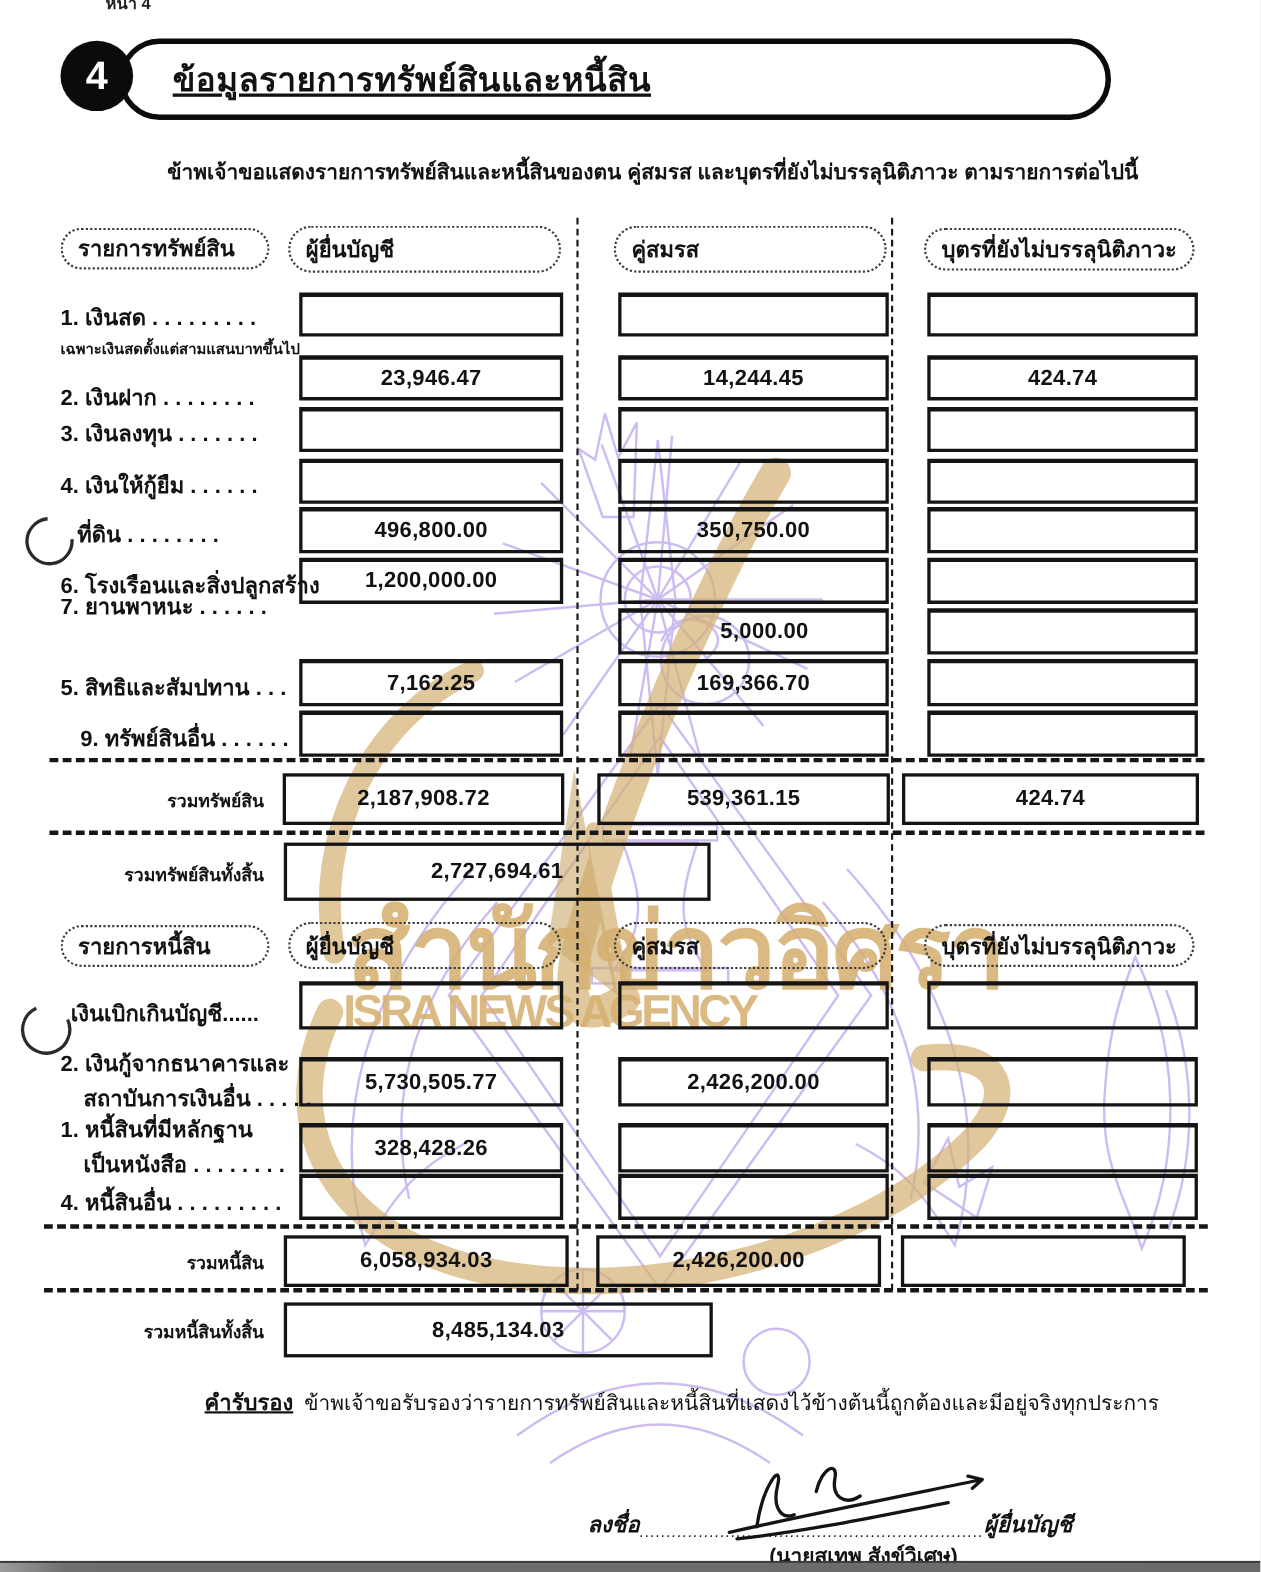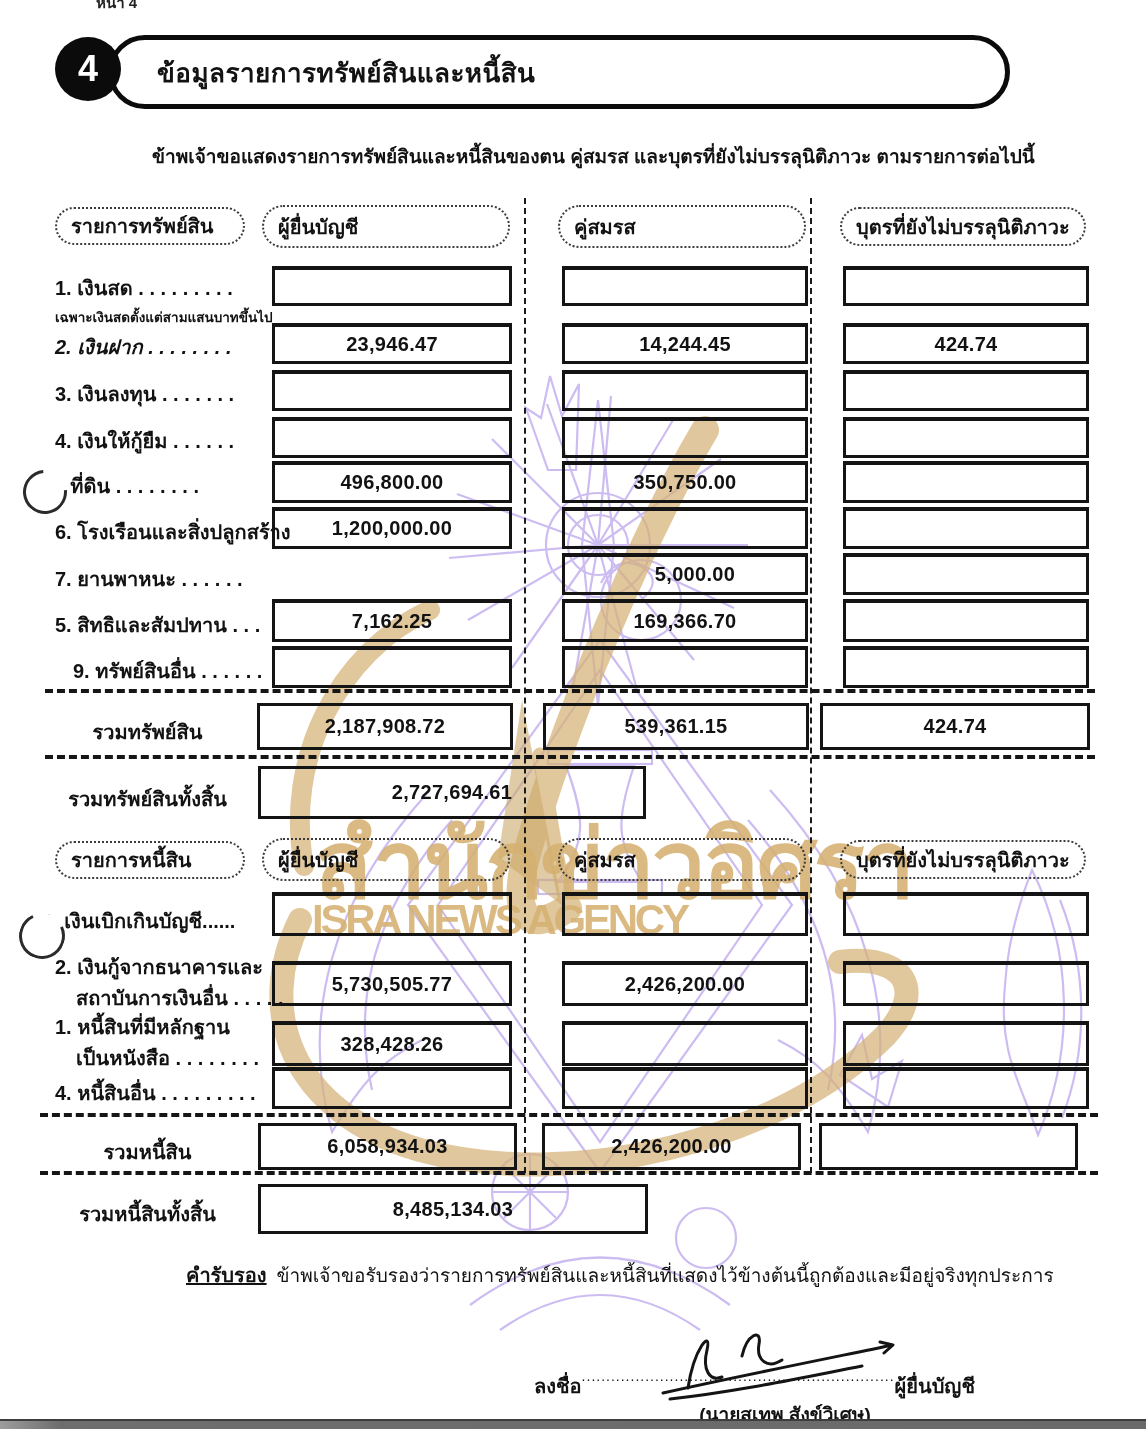--- a/index.html
+++ b/index.html
@@ -8,53 +8,53 @@
     background:#ffffff;overflow:hidden;
     font-family:"Liberation Sans","DejaVu Sans",sans-serif;color:#121212;
   }
   
   .corner-note{position:absolute;left:96px;top:-9px;font-size:15px;font-weight:bold;color:#222;}
   .banner{
     position:absolute;left:108px;top:35px;width:892px;height:64px;
     border:5px solid #0b0b0b;border-radius:40px;background:#fff;
     display:flex;align-items:center;z-index:2;
   }
-  .banner-title{font-size:26px;font-weight:bold;padding-left:44px;letter-spacing:0.5px;}
+  .banner-title{font-size:30px;font-weight:bold;padding-left:44px;letter-spacing:0.5px;text-decoration:underline;}
   .num-circle{
     position:absolute;left:55px;top:37px;width:66px;height:64px;border-radius:50%;
     background:#0b0b0b;color:#fff;display:flex;align-items:center;justify-content:center;
     font-size:36px;font-weight:bold;z-index:3;
   }
   .intro{position:absolute;left:152px;top:141px;font-size:19px;font-weight:700;z-index:2;}
   
   .pill{
     position:absolute;border:2px dotted #3c3c3c;border-radius:21px;background:transparent;
     font-size:20px;font-weight:bold;display:flex;align-items:center;padding-left:14px;
     box-sizing:border-box;z-index:2;
   }
   
   .box{
     position:absolute;border:3px solid #141414;border-top-width:4px;background:transparent;
     display:flex;align-items:center;justify-content:center;box-sizing:border-box;z-index:2;
   }
   .box span{font-size:20px;font-weight:600;letter-spacing:0.3px;}
   .rlabel{position:absolute;font-size:20px;font-weight:bold;z-index:2;white-space:nowrap;}
   .rlabel.small{font-size:13.5px;}
-  .tlabel{position:absolute;font-size:20px;font-weight:bold;text-align:center;z-index:2;}
+  .tlabel{position:absolute;font-size:16px;font-weight:bold;text-align:right;z-index:2;}
   .vdash{position:absolute;border-left:2.5px dashed #1a1a1a;width:0;z-index:2;}
   .hdash{position:absolute;border-top:4px dashed #161616;height:0;z-index:2;}
   
   .punch{
     position:absolute;border:3px solid #2b2b2b;border-top-color:transparent;border-radius:50%;
     background:#fff;z-index:4;
   }
   
   .cert{position:absolute;left:186px;top:1259px;font-size:19px;z-index:2;}
   .cert b{text-decoration:underline;font-size:20px;margin-right:10px;}
-  .signrow{position:absolute;left:534px;top:1370px;font-size:20px;font-weight:bold;z-index:2;display:flex;align-items:flex-start;}
+  .signrow{position:absolute;left:534px;top:1370px;font-size:20px;font-weight:bold;z-index:2;display:flex;align-items:flex-end;font-style:italic;}
   .signrow .dots{font-size:14px;font-weight:normal;letter-spacing:1px;position:relative;top:-2px;}
   .sig-name{position:absolute;left:652px;top:1399px;width:266px;text-align:center;font-size:19px;font-weight:bold;z-index:2;}
   .bottom-bar{
     position:absolute;left:0;top:1419px;width:1146px;height:10px;z-index:5;
     background:linear-gradient(90deg,#9d9d9d 0px,#6e6e6e 60px,#6a6a6a 100%);
     border-top:2px solid #3d3d3d;
   }
   svg.layer{position:absolute;left:0;top:0;z-index:1;pointer-events:none;}
   svg.toplayer{position:absolute;left:0;top:0;z-index:4;pointer-events:none;}
 </style>
@@ -158,21 +158,21 @@
   <div class="box" style="left:272px;top:266px;width:240px;height:40px;">
       <span></span>
     </div>
   <div class="box" style="left:562px;top:266px;width:246px;height:40px;">
       <span></span>
     </div>
   <div class="box" style="left:843px;top:266px;width:246px;height:40px;">
       <span></span>
     </div>
 
-  <div class="rlabel" style="left:55px;top:331px;font-style:italic;">2. เงินฝาก  . . . . . . . .</div>
+  <div class="rlabel" style="left:55px;top:345px;">2. เงินฝาก  . . . . . . . .</div>
   <div class="box" style="left:272px;top:323px;width:240px;height:41px;align-items:center;">
       <span>23,946.47</span>
     </div>
   <div class="box" style="left:562px;top:323px;width:246px;height:41px;">
       <span>14,244.45</span>
     </div>
   <div class="box" style="left:843px;top:323px;width:246px;height:41px;">
       <span>424.74</span>
     </div>
 
@@ -213,21 +213,21 @@
   <div class="box" style="left:272px;top:507px;width:240px;height:42px;">
       <span>1,200,000.00</span>
     </div>
   <div class="box" style="left:562px;top:507px;width:246px;height:42px;">
       <span></span>
     </div>
   <div class="box" style="left:843px;top:507px;width:246px;height:42px;">
       <span></span>
     </div>
 
-  <div class="rlabel" style="left:55px;top:563px;">7. ยานพาหนะ  . . . . . .</div>
+  <div class="rlabel" style="left:55px;top:535px;">7. ยานพาหนะ  . . . . . .</div>
   <div class="box" style="left:562px;top:553px;width:246px;height:42px;padding-left:20px;">
       <span>5,000.00</span>
     </div>
   <div class="box" style="left:843px;top:553px;width:246px;height:42px;">
       <span></span>
     </div>
 
   <div class="rlabel" style="left:55px;top:609px;">5. สิทธิและสัมปทาน  . . .</div>
   <div class="box" style="left:272px;top:599px;width:240px;height:43px;">
       <span>7,162.25</span>

